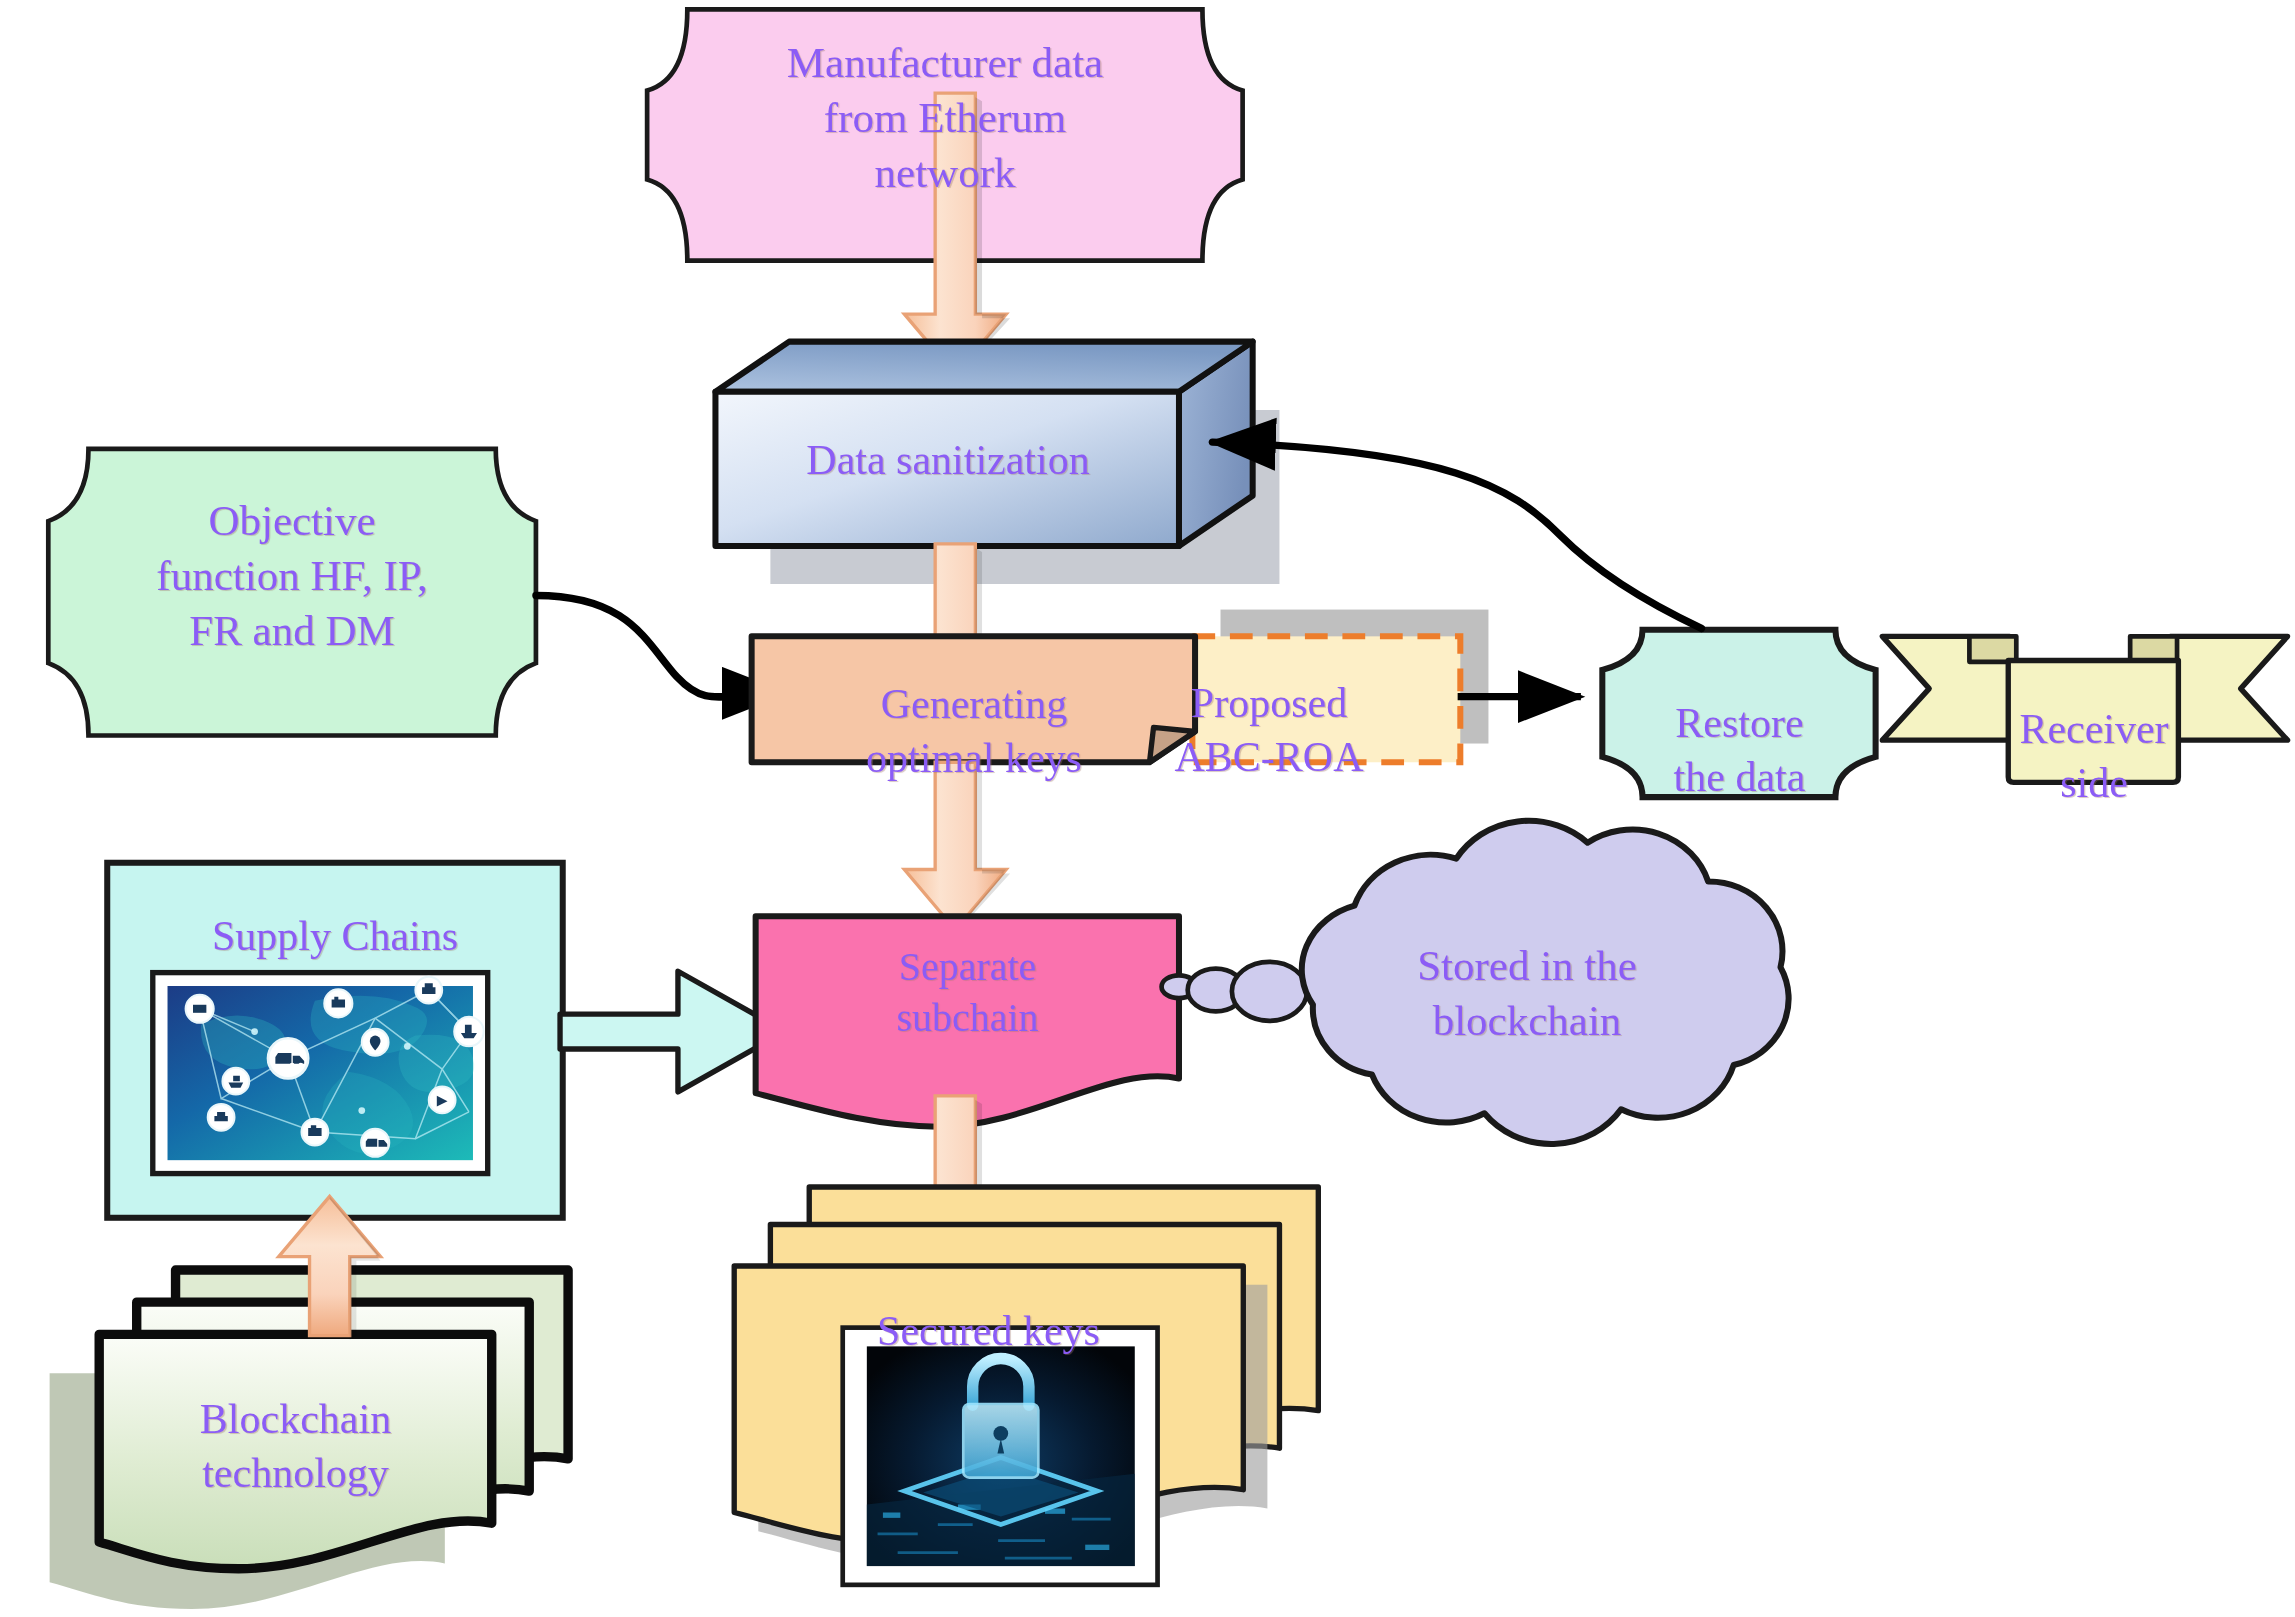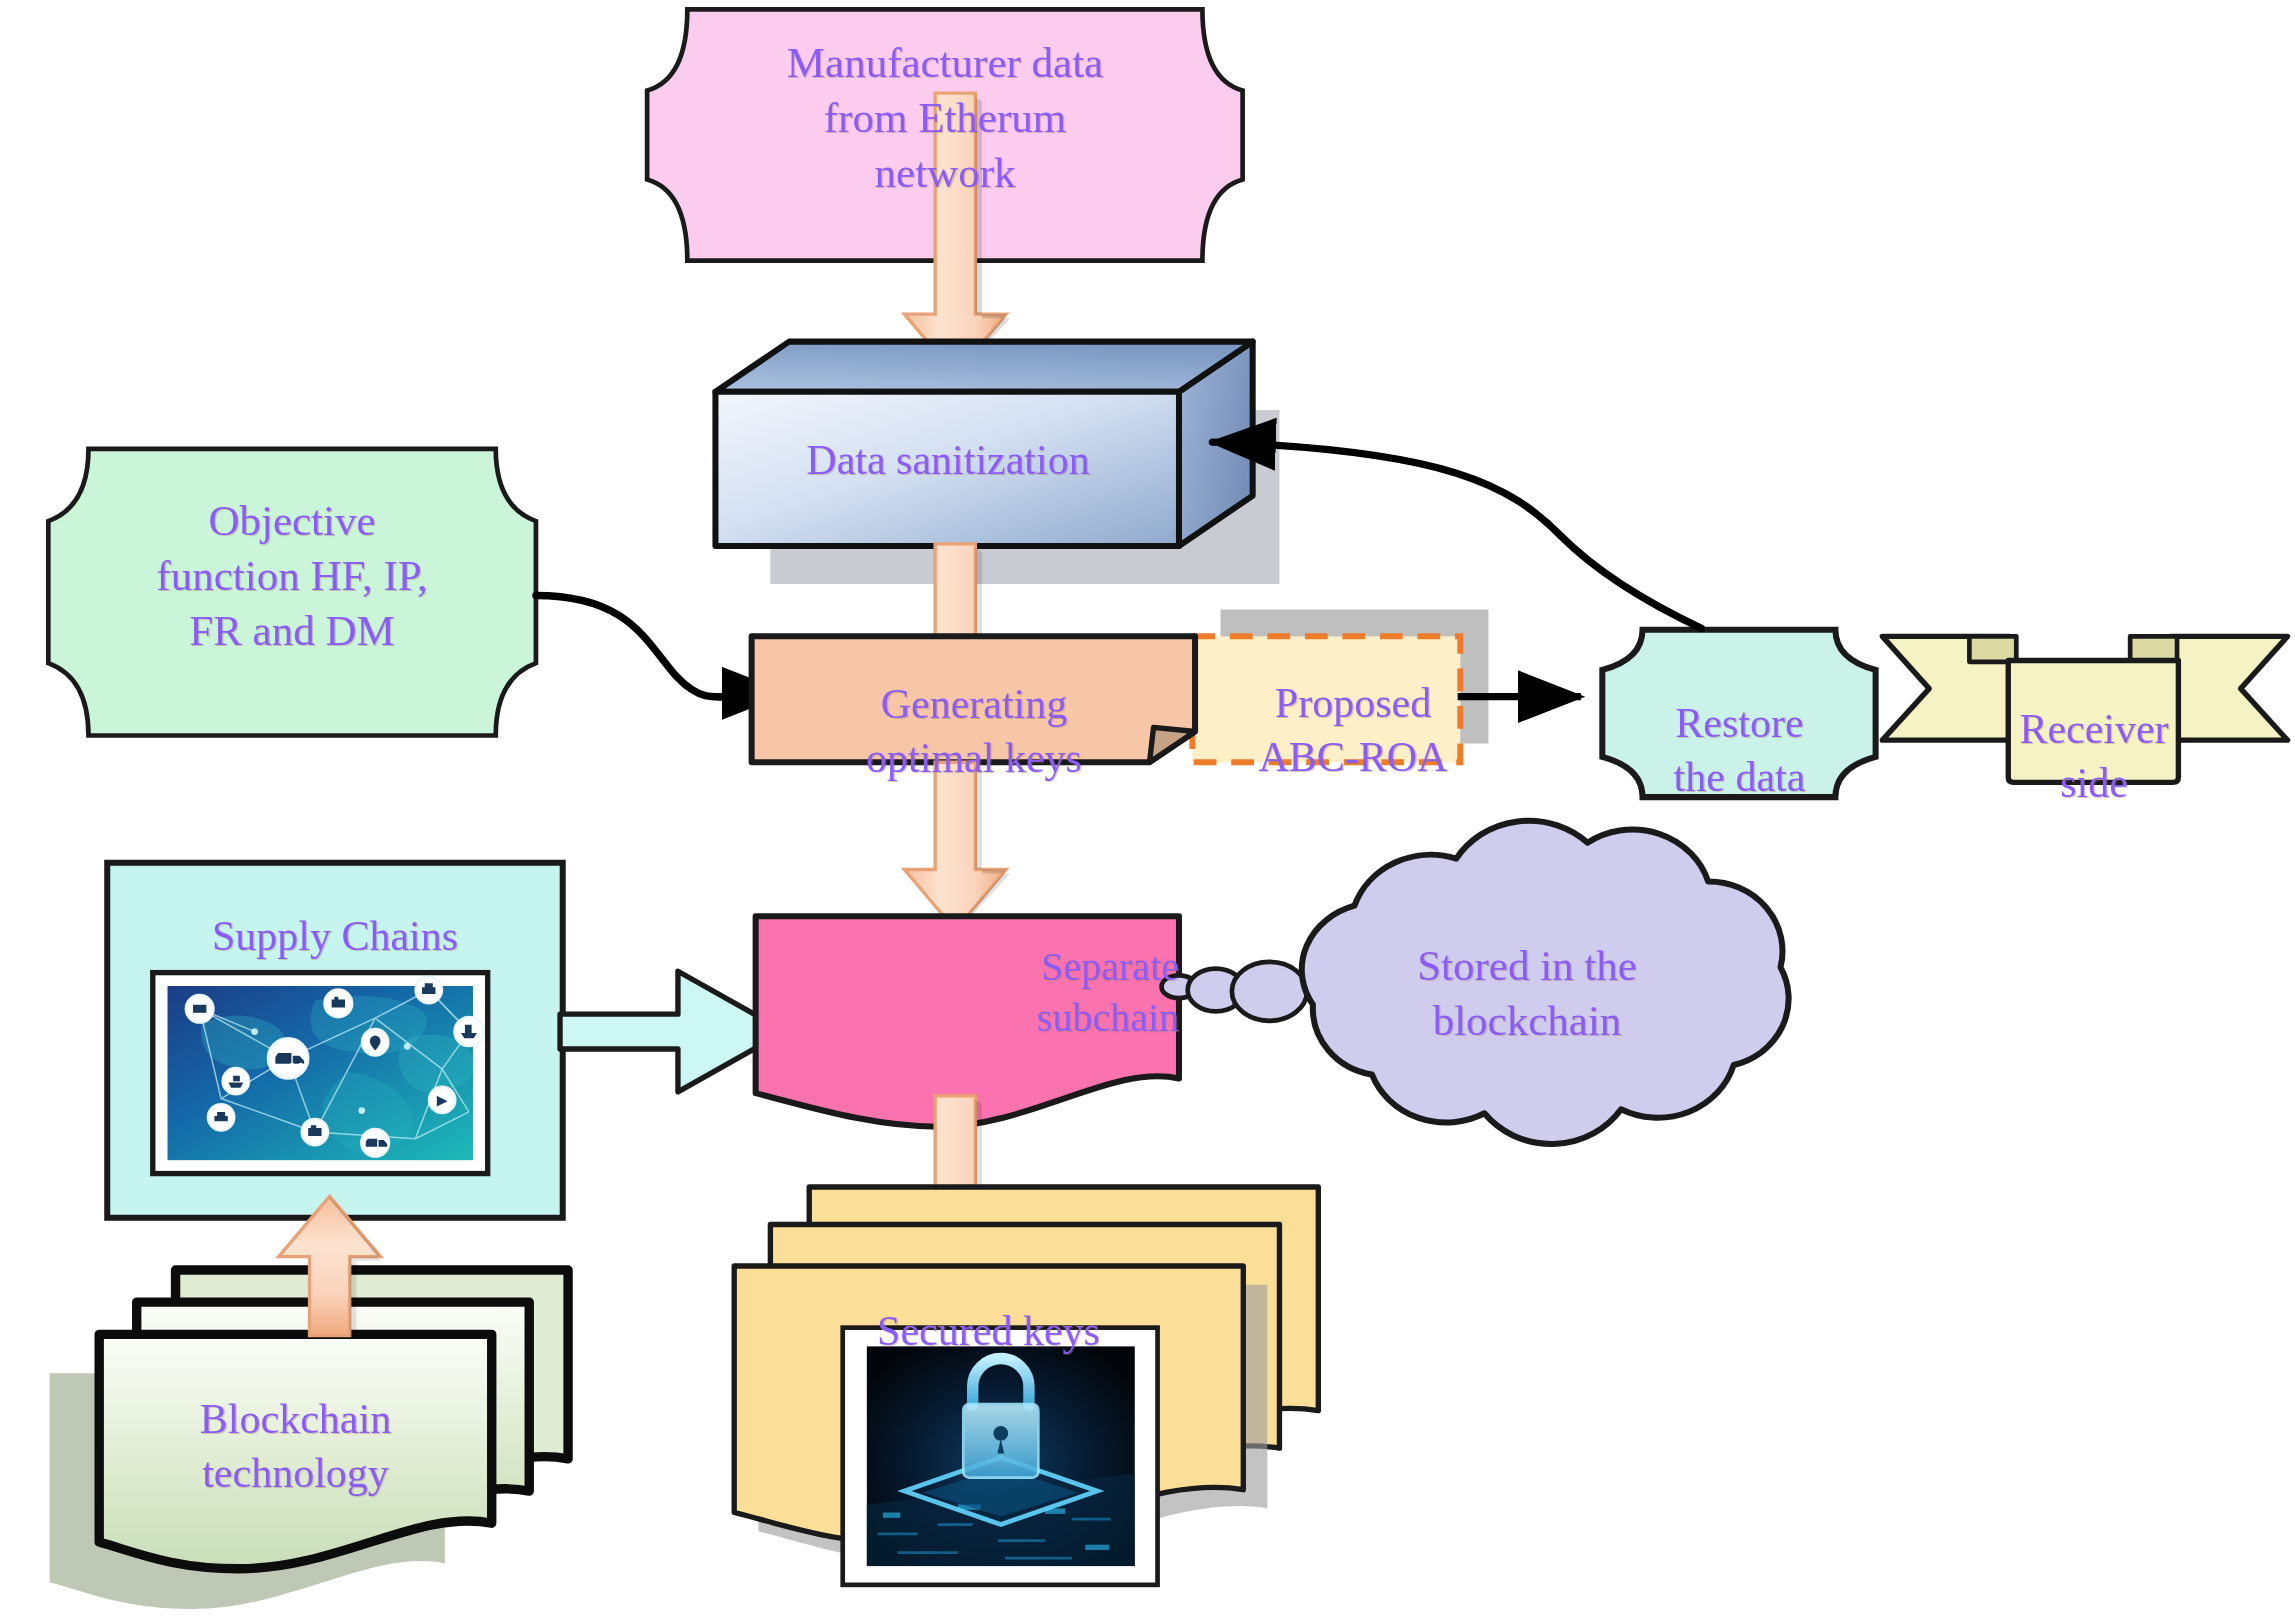--- a/index.html
+++ b/index.html
@@ -338,32 +338,32 @@
 
 <div class="lbl t62" style="left:716px;top:402px;width:464px;">Data sanitization</div>
 
 <div class="lbl t64" style="left:48px;top:493px;width:488px;">Objective
 function HF, IP,
 FR and DM</div>
 
 <div class="lbl t62" style="left:752px;top:646px;width:444px;">Generating
 optimal keys</div>
 
-<div class="lbl t62" style="left:1219px;top:645px;width:268px;">Proposed
+<div class="lbl t62" style="left:1135px;top:645px;width:268px;">Proposed
 ABC-ROA</div>
 
 <div class="lbl t62" style="left:1603px;top:665px;width:273px;">Restore
 the data</div>
 
 <div class="lbl t62" style="left:2009px;top:671px;width:170px;">Receiver
 side</div>
 
 <div class="lbl t62" style="left:107px;top:878px;width:456px;">Supply Chains</div>
 
-<div class="lbl t60" style="left:756px;top:941px;width:423px;text-align:right;">Separate
+<div class="lbl t60" style="left:756px;top:941px;width:423px;">Separate
 subchain</div>
 
 <div class="lbl t64" style="left:1286px;top:938px;width:482px;">Stored in the
 blockchain</div>
 
 <div class="lbl t62" style="left:99px;top:1361px;width:393px;">Blockchain
 technology</div>
 
 <div class="lbl t62" style="left:734px;top:1273px;width:509px;">Secured keys</div>
 

